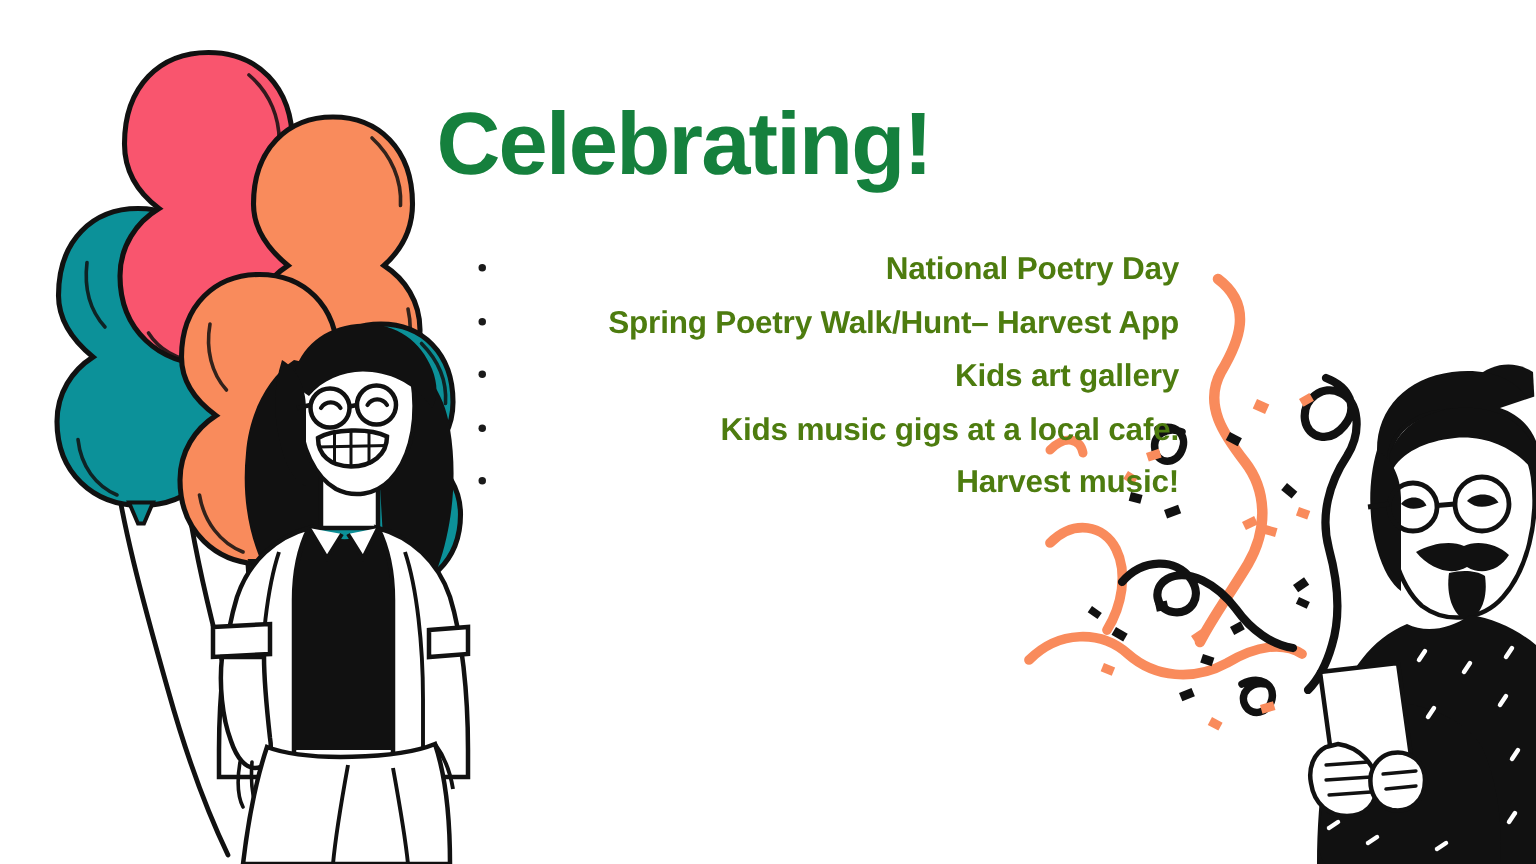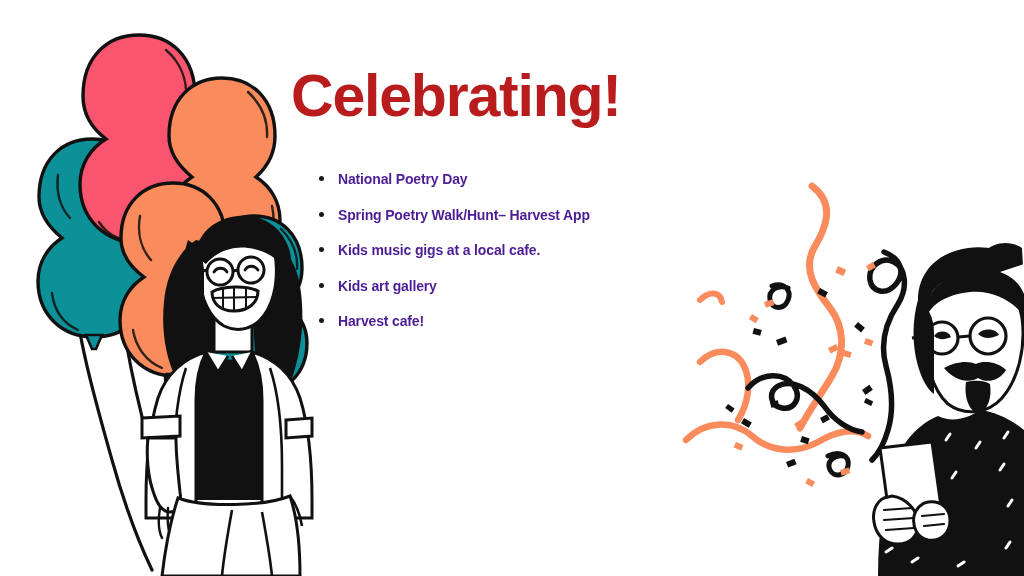--- a/index.html
+++ b/index.html
@@ -20,43 +20,44 @@
   
   #slide-title {
     position: absolute;
     left: 291px;
     top: 66px;
     margin: 0;
     font-size: 59px;
     font-weight: 700;
     letter-spacing: -1.2px;
     line-height: 1.05;
-    color: #b91c1c;
+    color: #15803d;
     white-space: nowrap;
   }
 
   
   #bullet-list {
     position: absolute;
     left: 316px;
     top: 162px;
     width: 470px;
     margin: 0;
     padding: 0;
     list-style: none;
   }
   #bullet-list li {
     position: relative;
     padding-left: 22px;
     margin: 0 0 0 0;
-    font-size: 14px;
+    font-size: 21px;
     font-weight: 700;
     line-height: 35.6px;
     letter-spacing: -0.15px;
-    color: #4c1d95;
+    color: #4d7c0f;
+    text-align: right;
   }
   #bullet-list li .dot {
     position: absolute;
     left: 3px;
     top: 14px;
     width: 5px;
     height: 5px;
     border-radius: 50%;
     background: #1A1A1A;
   }
@@ -341,25 +342,25 @@
     <li>
       <span class="dot"></span>
       <span>National Poetry Day</span>
     </li>
     <li>
       <span class="dot"></span>
       <span>Spring Poetry Walk/Hunt– Harvest App</span>
     </li>
     <li>
       <span class="dot"></span>
+      <span>Kids art gallery</span>
+    </li>
+    <li>
+      <span class="dot"></span>
       <span>Kids music gigs at a local cafe.</span>
     </li>
     <li>
       <span class="dot"></span>
-      <span>Kids art gallery</span>
-    </li>
-    <li>
-      <span class="dot"></span>
-      <span>Harvest cafe!</span>
+      <span>Harvest music!</span>
     </li>
   </ul>
 
 </div>
 
 </body></html>

